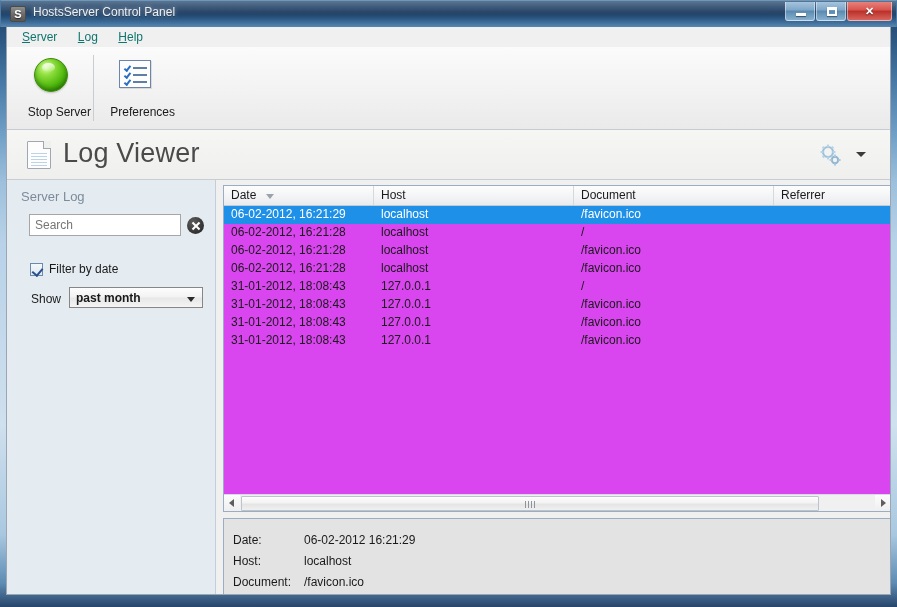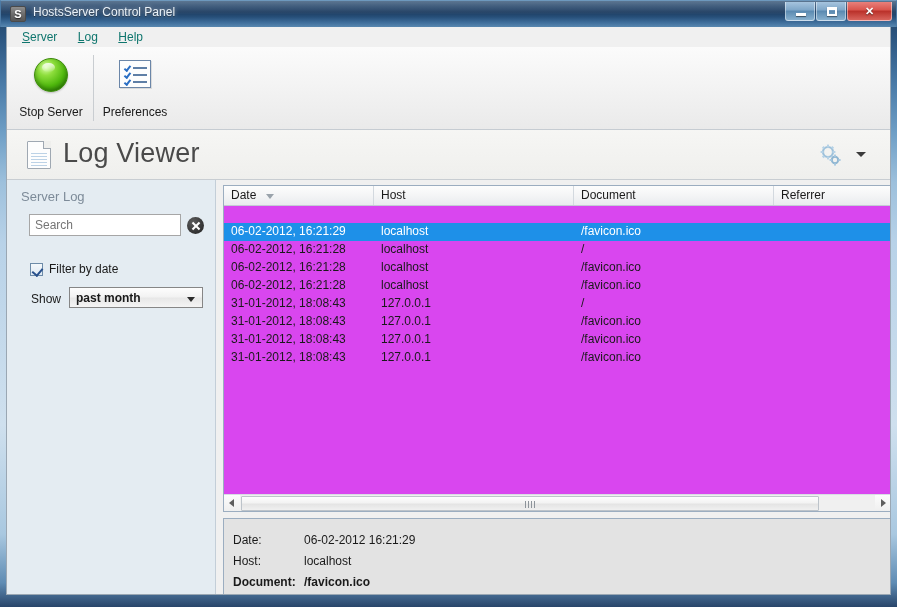--- a/index.html
+++ b/index.html
@@ -137,21 +137,21 @@
     position: absolute;
     left: 0; top: 20px;
     width: 883px; height: 83px;
     background: linear-gradient(180deg, #fbfbfb 0%, #f2f2f2 55%, #eaeaea 100%);
     border-bottom: 1px solid #c6ccd2;
   }
   .tb-button {
     position: absolute;
     top: 5px;
     width: 80px; height: 74px;
-    text-align: center;
+    text-align: right;
     cursor: default;
   }
   #tb-stop-server { left: 4px; }
   #tb-preferences { left: 88px; }
   .tb-label {
     position: absolute;
     left: 0; right: 0; bottom: 7px;
     font-size: 12px;
     color: #1a1a1a;
     white-space: nowrap;
@@ -394,21 +394,21 @@
     position: absolute;
     left: 42px; top: 8px;
     width: 0; height: 0;
     border-left: 4px solid transparent;
     border-right: 4px solid transparent;
     border-top: 5px solid #9aa3ab;
   }
 
   #table-body {
     position: absolute;
-    left: 0; top: 37px;
+    left: 0; top: 20px;
     width: 667px; height: 287px;
     overflow: hidden;
   }
   .row {
     position: relative;
     height: 18px;
     cursor: default;
   }
   .row.selected { background: #1e90e8; }
   .cell {
@@ -678,21 +678,21 @@
 
     <div id="detail-panel">
       <div class="detail-row" style="top:14px;">
         <span class="detail-label">Date:</span>
         <span class="detail-value">06-02-2012 16:21:29</span>
       </div>
       <div class="detail-row" style="top:35px;">
         <span class="detail-label">Host:</span>
         <span class="detail-value">localhost</span>
       </div>
-      <div class="detail-row" style="top:56px;font-weight:bold;">
+      <div class="detail-row" style="top:56px;">
         <span class="detail-label">Document:</span>
         <span class="detail-value">/favicon.ico</span>
       </div>
 
     </div>
 
   </div>
 </div>
 
 </body></html>

